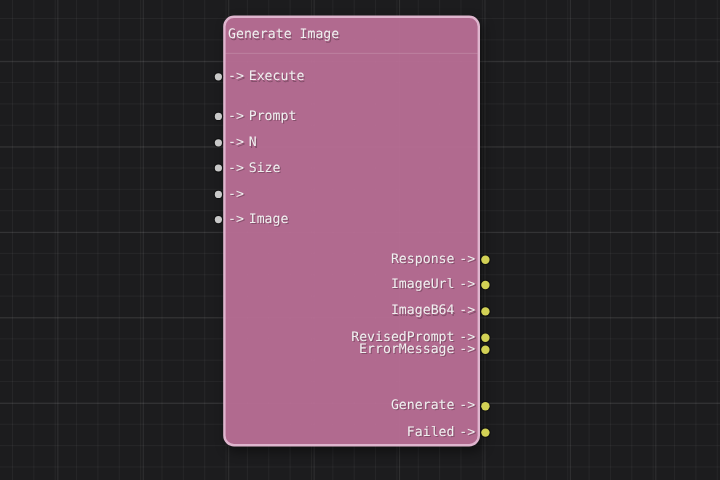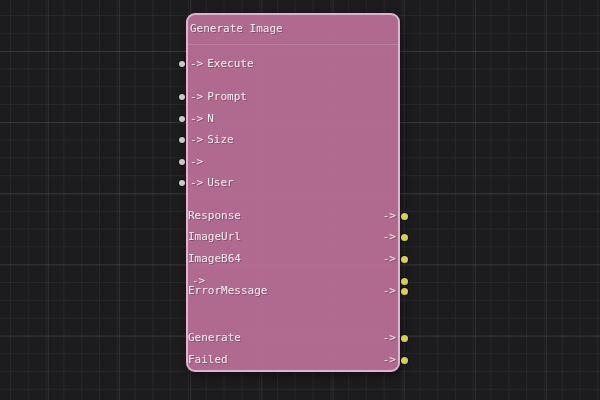--- a/index.html
+++ b/index.html
@@ -56,21 +56,21 @@
     position:absolute;
     left:0; right:0;
     height:16px;
     line-height:16px;
     display:flex;
     align-items:center;
     white-space:pre;
     text-shadow:1px 1px 0 rgba(0,0,0,0.25);
   }
   .row-in{justify-content:flex-start;padding-left:2px;}
-  .row-out{justify-content:space-between;padding-right:2px;}
+  .row-out{justify-content:flex-end;padding-right:2px;}
   .row-in .arrow{margin-right:4px;}
   .row-out .arrow{margin-left:4px;}
   .pin{
     position:absolute;
     top:5px;
     width:6px;height:6px;
     border-radius:50%;
     cursor:crosshair;
   }
   .pin-in{
@@ -115,39 +115,40 @@
       <span class="arrow">-&gt;</span>
       <span class="lbl">Size</span>
     </div>
     <div class="row row-in" style="top:139px">
       <span class="pin pin-in"></span>
       <span class="arrow">-&gt;</span>
     </div>
     <div class="row row-in" style="top:160px">
       <span class="pin pin-in"></span>
       <span class="arrow">-&gt;</span>
-      <span class="lbl">User</span>
+      <span class="lbl">Image</span>
     </div>
 
     <div class="row row-out" style="top:193px">
       <span class="lbl">Response</span>
       <span class="arrow">-&gt;</span>
       <span class="pin pin-out"></span>
     </div>
     <div class="row row-out" style="top:214px">
       <span class="lbl">ImageUrl</span>
       <span class="arrow">-&gt;</span>
       <span class="pin pin-out"></span>
     </div>
     <div class="row row-out" style="top:236px">
       <span class="lbl">ImageB64</span>
       <span class="arrow">-&gt;</span>
       <span class="pin pin-out"></span>
     </div>
     <div class="row row-out" style="top:258px">
+      <span class="lbl">RevisedPrompt</span>
       <span class="arrow">-&gt;</span>
       <span class="pin pin-out"></span>
     </div>
     <div class="row row-out" style="top:268px">
       <span class="lbl">ErrorMessage</span>
       <span class="arrow">-&gt;</span>
       <span class="pin pin-out"></span>
     </div>
     <div class="row row-out" style="top:315px">
       <span class="lbl">Generate</span>

